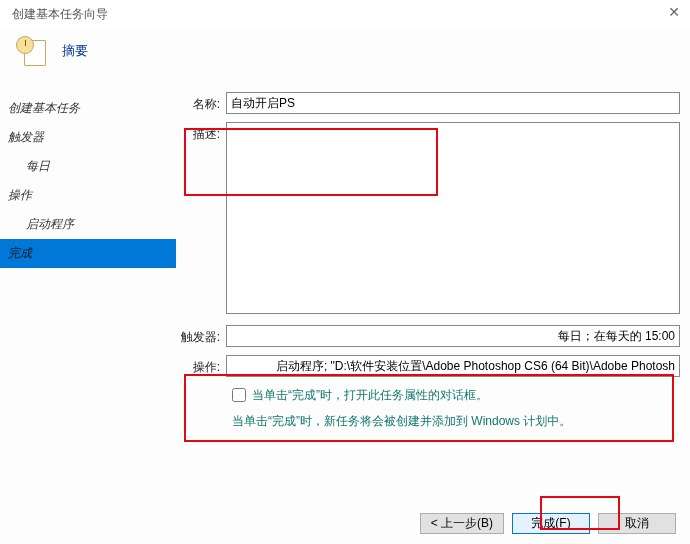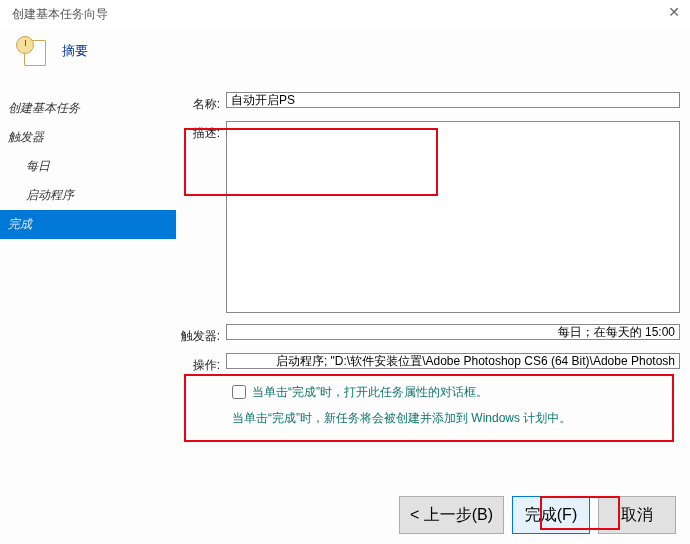--- a/index.html
+++ b/index.html
@@ -81,21 +81,21 @@
   .sidebar .item {
     padding: 6px 10px 6px 8px;
     color: #333;
     cursor: pointer;
   }
   .sidebar .item.sub {
     padding-left: 26px;
   }
   .sidebar .item.selected {
     background: #0078d7;
-    color: #e5e5e5;
+    color: #0f172a;
   }
   .main {
     flex: 1;
     padding-right: 10px;
     position: relative;
   }
   .row {
     display: flex;
     align-items: flex-start;
     margin-bottom: 8px;
@@ -105,21 +105,21 @@
     text-align: right;
     padding-right: 6px;
     padding-top: 4px;
     color: #222;
   }
   .row .field {
     flex: 1;
   }
   input.text {
     width: 100%;
-    height: 16px;
+    height: 22px;
     border: 1px solid #888;
     padding: 2px 4px;
     font-family: inherit;
     font-size: 12px;
     background: #fff;
   }
   textarea.text {
     width: 100%;
     height: 192px;
     border: 1px solid #888;
@@ -157,25 +157,25 @@
   }
   .footer {
     position: absolute;
     right: 14px;
     bottom: 10px;
     display: flex;
     gap: 8px;
   }
   button.btn {
     min-width: 78px;
-    height: 38px;
+    height: 21px;
     border: 1px solid #adadad;
     background: #e1e1e1;
     font-family: inherit;
-    font-size: 16px;
+    font-size: 12px;
     cursor: pointer;
     padding: 0 10px;
   }
   button.btn.primary {
     border: 1px solid #0078d7;
     background: #e5f1fb;
   }
   .spacer-top { height: 8px; }
 </style>
 </head>
@@ -192,20 +192,21 @@
     <div class="clock"></div>
   </div>
   <div class="header-title">摘要</div>
 </div>
 
 <div class="body">
   <div class="sidebar">
     <div class="item">创建基本任务</div>
     <div class="item">触发器</div>
     <div class="item sub">每日</div>
+    <div class="item">操作</div>
     <div class="item sub">启动程序</div>
     <div class="item selected">完成</div>
   </div>
 
   <div class="main">
     <div class="spacer-top"></div>
     <div class="row">
       <div class="label">名称:</div>
       <div class="field">
         <input class="text" value="自动开启PS" style="">

